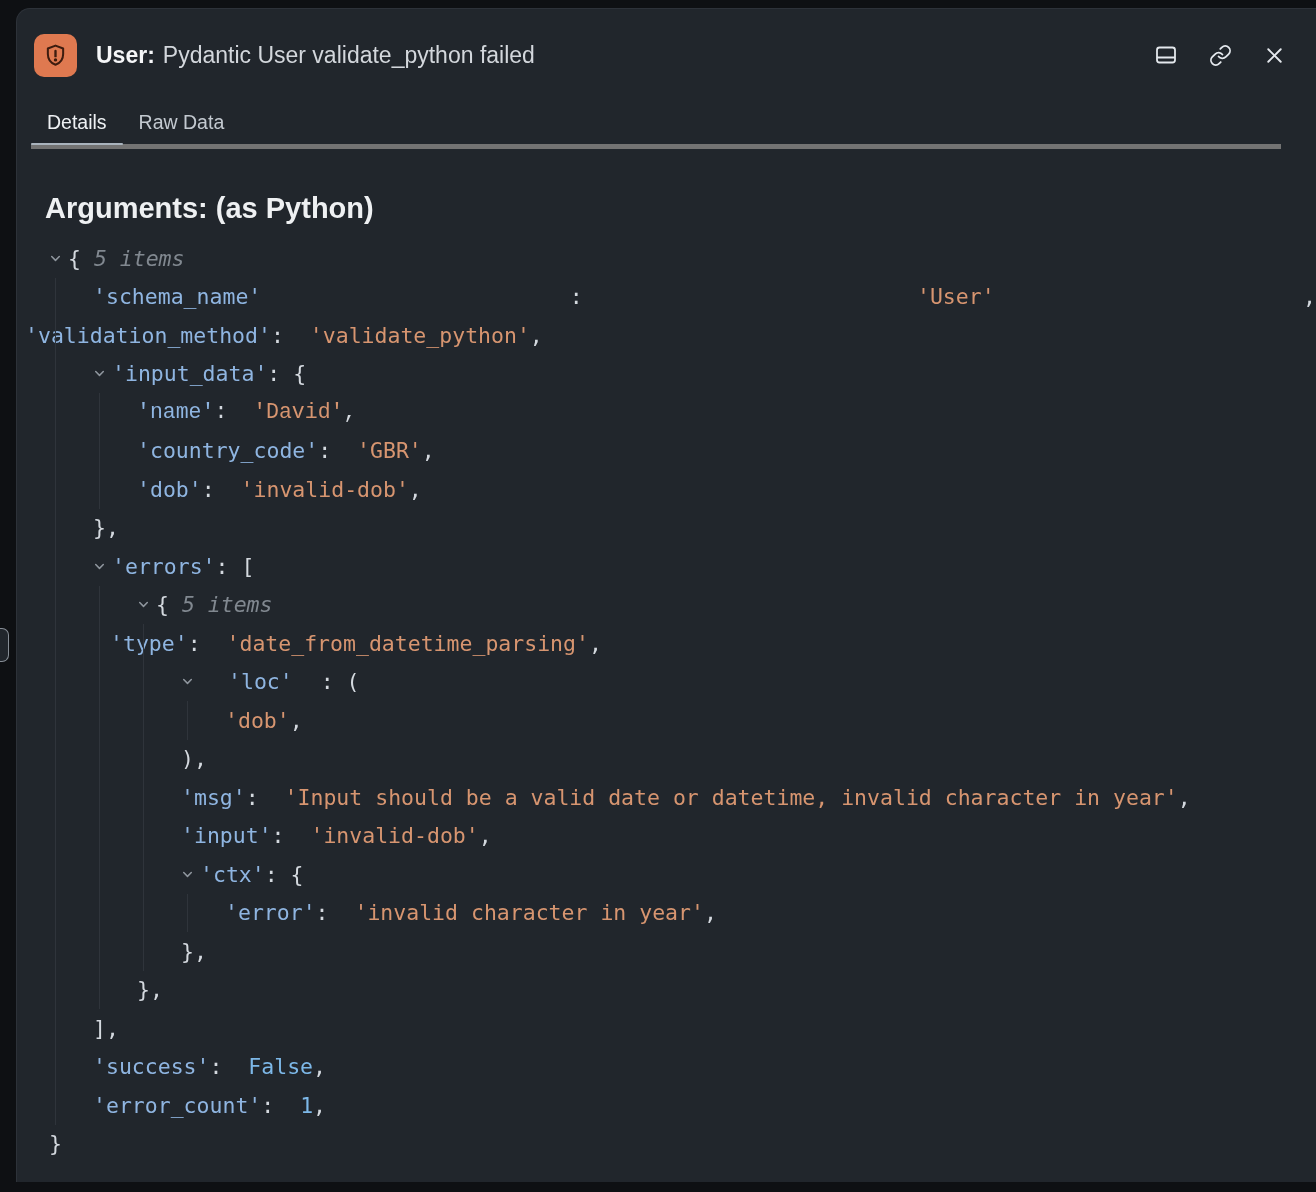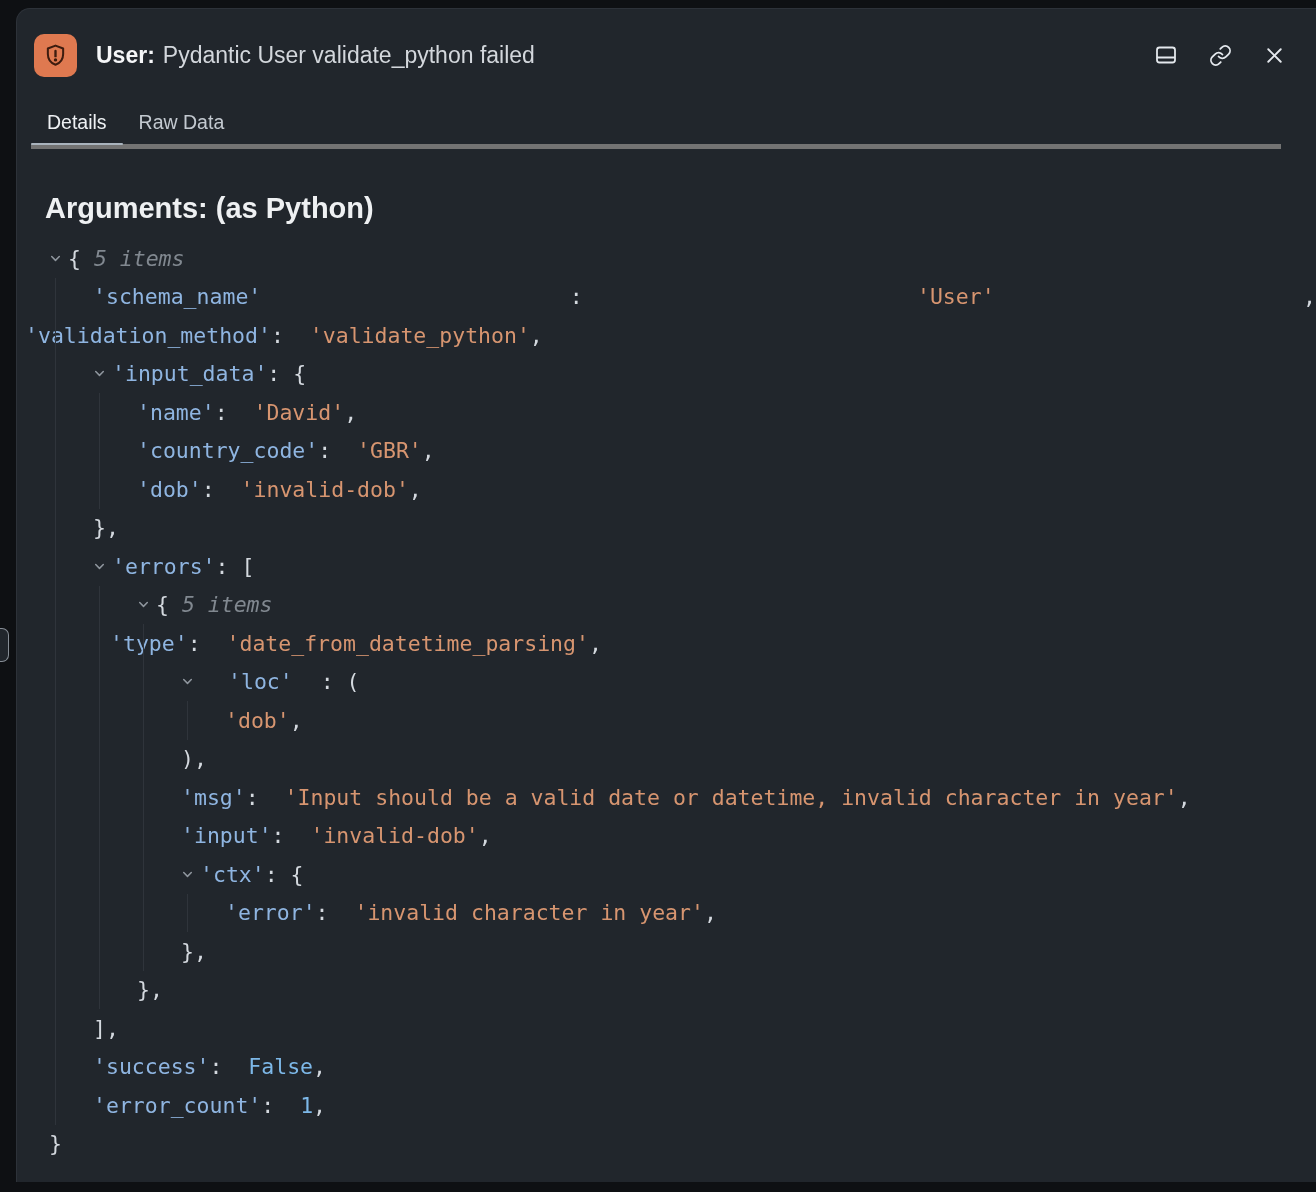--- a/index.html
+++ b/index.html
@@ -133,21 +133,21 @@
     <h1 class="args-heading">Arguments: (as Python)</h1>
     <div class="tree">
         <div class="tree-line" style="padding-left: 24px;"><span class="chevron"><svg width="13" height="13" viewBox="0 0 12 12" fill="none" stroke="currentColor" stroke-width="1.4" stroke-linecap="round" stroke-linejoin="round">
               <path d="M2.5 4.2 6 7.7 9.5 4.2"></path>
             </svg></span><span class="seg-punct">{ </span><span class="seg-meta">5 items</span></div>
         <div class="tree-line" style="padding-left: 68px; justify-content: space-between;"><span class="seg-key">'schema_name'</span><span class="seg-punct">:  </span><span class="seg-str">'User'</span><span class="seg-punct">,</span></div>
         <div class="tree-line" style=""><span class="seg-key">'validation_method'</span><span class="seg-punct">:  </span><span class="seg-str">'validate_python'</span><span class="seg-punct">,</span></div>
         <div class="tree-line" style="padding-left: 68px;"><span class="chevron"><svg width="13" height="13" viewBox="0 0 12 12" fill="none" stroke="currentColor" stroke-width="1.4" stroke-linecap="round" stroke-linejoin="round">
               <path d="M2.5 4.2 6 7.7 9.5 4.2"></path>
             </svg></span><span class="seg-key">'input_data'</span><span class="seg-punct">: {</span></div>
-        <div class="tree-line" style="padding-left: 112px;"><span class="seg-key">'name'</span><span class="seg-punct">:  </span><span class="seg-str">'David'</span><span class="seg-punct">,</span></div>
+        <div class="tree-line" style="padding-left: 112px; font-family: Liberation Mono, monospace;"><span class="seg-key">'name'</span><span class="seg-punct">:  </span><span class="seg-str">'David'</span><span class="seg-punct">,</span></div>
         <div class="tree-line" style="padding-left: 112px;"><span class="seg-key">'country_code'</span><span class="seg-punct">:  </span><span class="seg-str">'GBR'</span><span class="seg-punct">,</span></div>
         <div class="tree-line" style="padding-left: 112px;"><span class="seg-key">'dob'</span><span class="seg-punct">:  </span><span class="seg-str">'invalid-dob'</span><span class="seg-punct">,</span></div>
         <div class="tree-line" style="padding-left: 68px;"><span class="seg-punct">},</span></div>
         <div class="tree-line" style="padding-left: 68px;"><span class="chevron"><svg width="13" height="13" viewBox="0 0 12 12" fill="none" stroke="currentColor" stroke-width="1.4" stroke-linecap="round" stroke-linejoin="round">
               <path d="M2.5 4.2 6 7.7 9.5 4.2"></path>
             </svg></span><span class="seg-key">'errors'</span><span class="seg-punct">: [</span></div>
         <div class="tree-line" style="padding-left: 112px;"><span class="chevron"><svg width="13" height="13" viewBox="0 0 12 12" fill="none" stroke="currentColor" stroke-width="1.4" stroke-linecap="round" stroke-linejoin="round">
               <path d="M2.5 4.2 6 7.7 9.5 4.2"></path>
             </svg></span><span class="seg-punct">{ </span><span class="seg-meta">5 items</span></div>
         <div class="tree-line" style="padding-left: 85px;"><span class="seg-key">'type'</span><span class="seg-punct">:  </span><span class="seg-str">'date_from_datetime_parsing'</span><span class="seg-punct">,</span></div>

